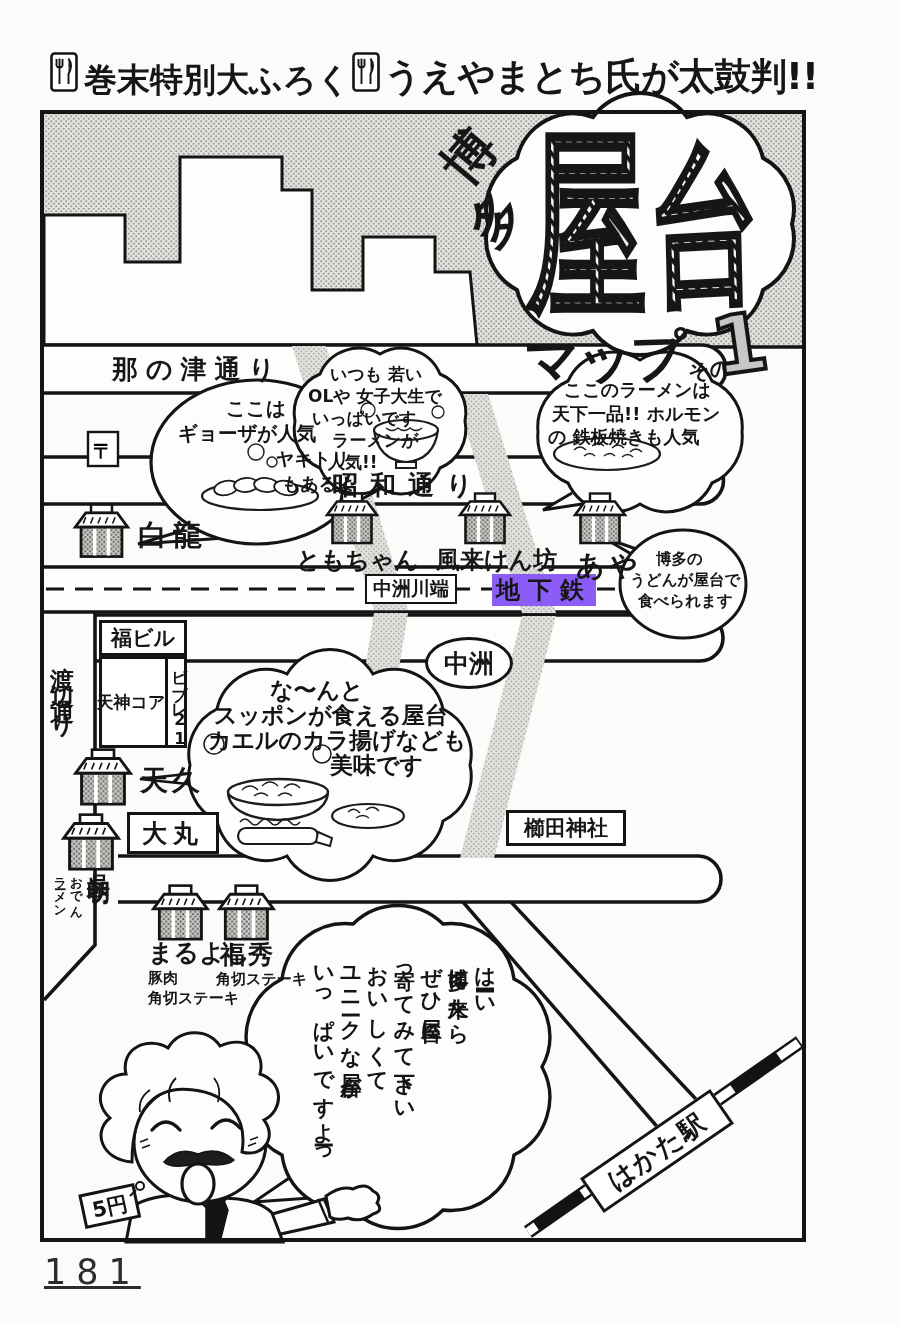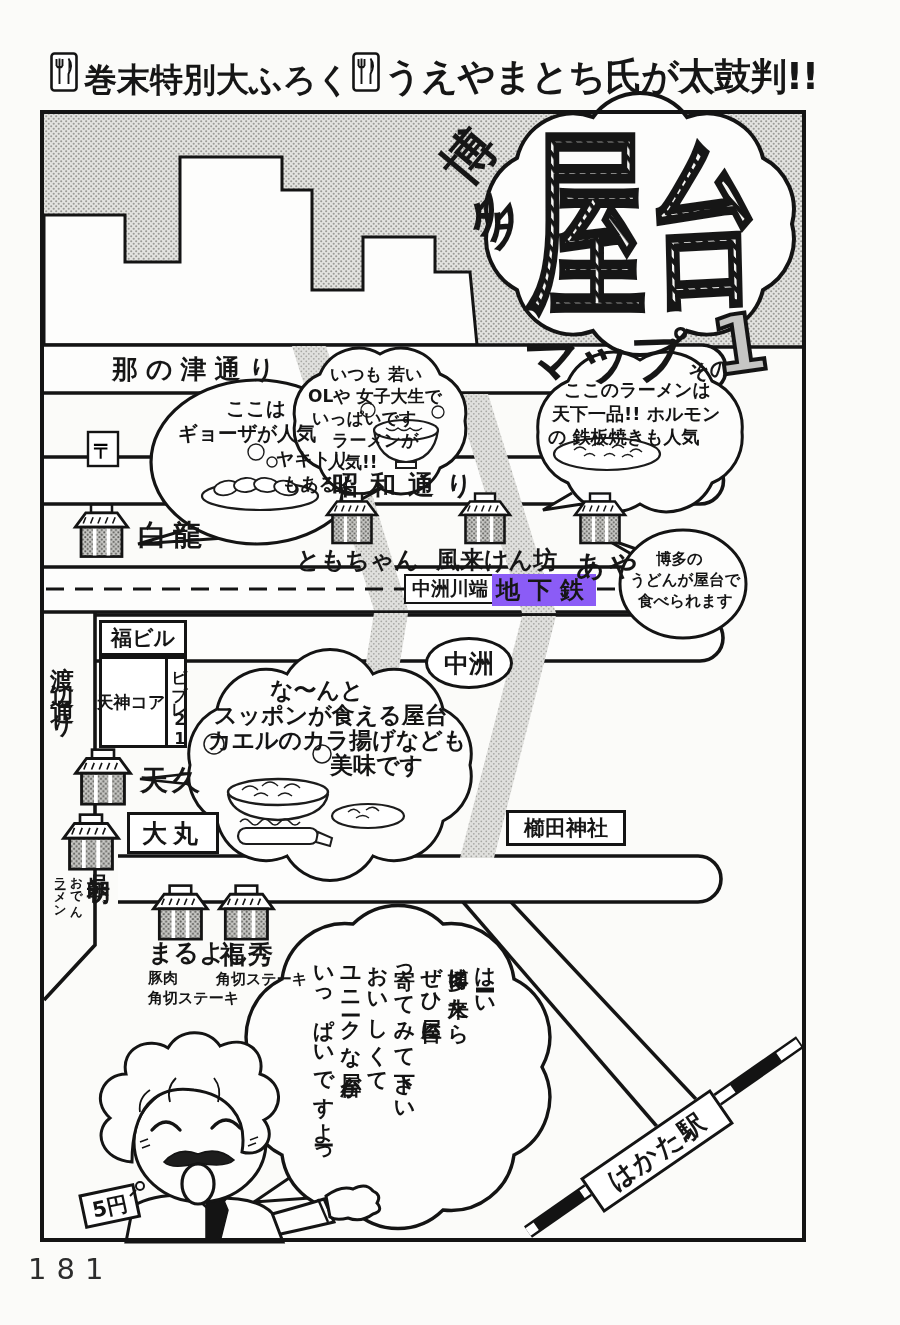--- a/index.html
+++ b/index.html
@@ -239,21 +239,21 @@
 
   <div class="abs txt w9" style="left:444px;top:122px;font-size:52px;transform:rotate(-50deg);">博</div>
   <div class="abs txt w9" style="left:470px;top:184px;font-size:52px;transform:rotate(-50deg);">多</div>
   <div class="abs txt w9" style="left:524px;top:322px;font-size:55px;letter-spacing:-3px;transform:rotate(-2deg);">マップ</div>
   <div class="abs txt w7" style="left:688px;top:356px;font-size:21px;transform:rotate(-8deg);">その</div>
   <div class="abs txt w9" style="left:712px;top:298px;font-size:80px;color:#c6c6c4;-webkit-text-stroke:4px #141414;transform:rotate(-8deg);">1</div>
 
   <div class="abs txt w7" style="left:332px;top:468px;font-size:26px;letter-spacing:12px;">昭和通り</div>
   <div class="abs txt w7" style="left:112px;top:352px;font-size:26px;letter-spacing:8px;">那の津通り</div>
   <div class="abs txt w7 vert" style="left:46px;top:648px;font-size:24px;letter-spacing:16px;">渡辺通り</div>
-  <div class="abs box" style="left:404px;top:574px;width:92px;height:30px;border-width:2.6px;justify-content:center;">
+  <div class="abs box" style="left:365px;top:574px;width:92px;height:30px;border-width:2.6px;justify-content:center;">
     <span class="txt w7" style="font-size:19px;">中洲川端</span>
   </div>
   <div class="abs txt w7" style="left:492px;top:574px;font-size:24px;letter-spacing:8px;background:#8b5cf6;padding:0 4px;">地下鉄</div>
   <div class="abs box" style="left:425px;top:637px;width:88px;height:52px;border-radius:50%;border-width:3px;">
     <span class="txt w7" style="font-size:25px;">中洲</span>
   </div>
 
   <div class="abs box" style="left:99px;top:620px;width:88px;height:36px;">
     <span class="txt w7" style="font-size:21px;">福ビル</span>
   </div>
@@ -326,15 +326,15 @@
   <div class="abs vert w7" style="left:300px;top:952px;width:198px;height:230px;font-size:21px;line-height:1.33;letter-spacing:2px;">
     <div class="bline">はーーい</div>
     <div class="bline">博多に来たら</div>
     <div class="bline">ぜひ屋台に</div>
     <div class="bline">寄ってみて下さい</div>
     <div class="bline">おいしくて</div>
     <div class="bline">ユニークな屋台が</div>
     <div class="bline">いっぱいですよーっ</div>
   </div>
 
-  <div class="abs txt" style="left:28px;top:1252px;font-size:29px;letter-spacing:10px;color:#2c2c2c;">181</div>
+  <div class="abs txt" style="left:44px;top:1252px;font-size:35px;letter-spacing:10px;color:#2c2c2c;text-decoration:underline;">181</div>
 
 </div>
 
 </body></html>

